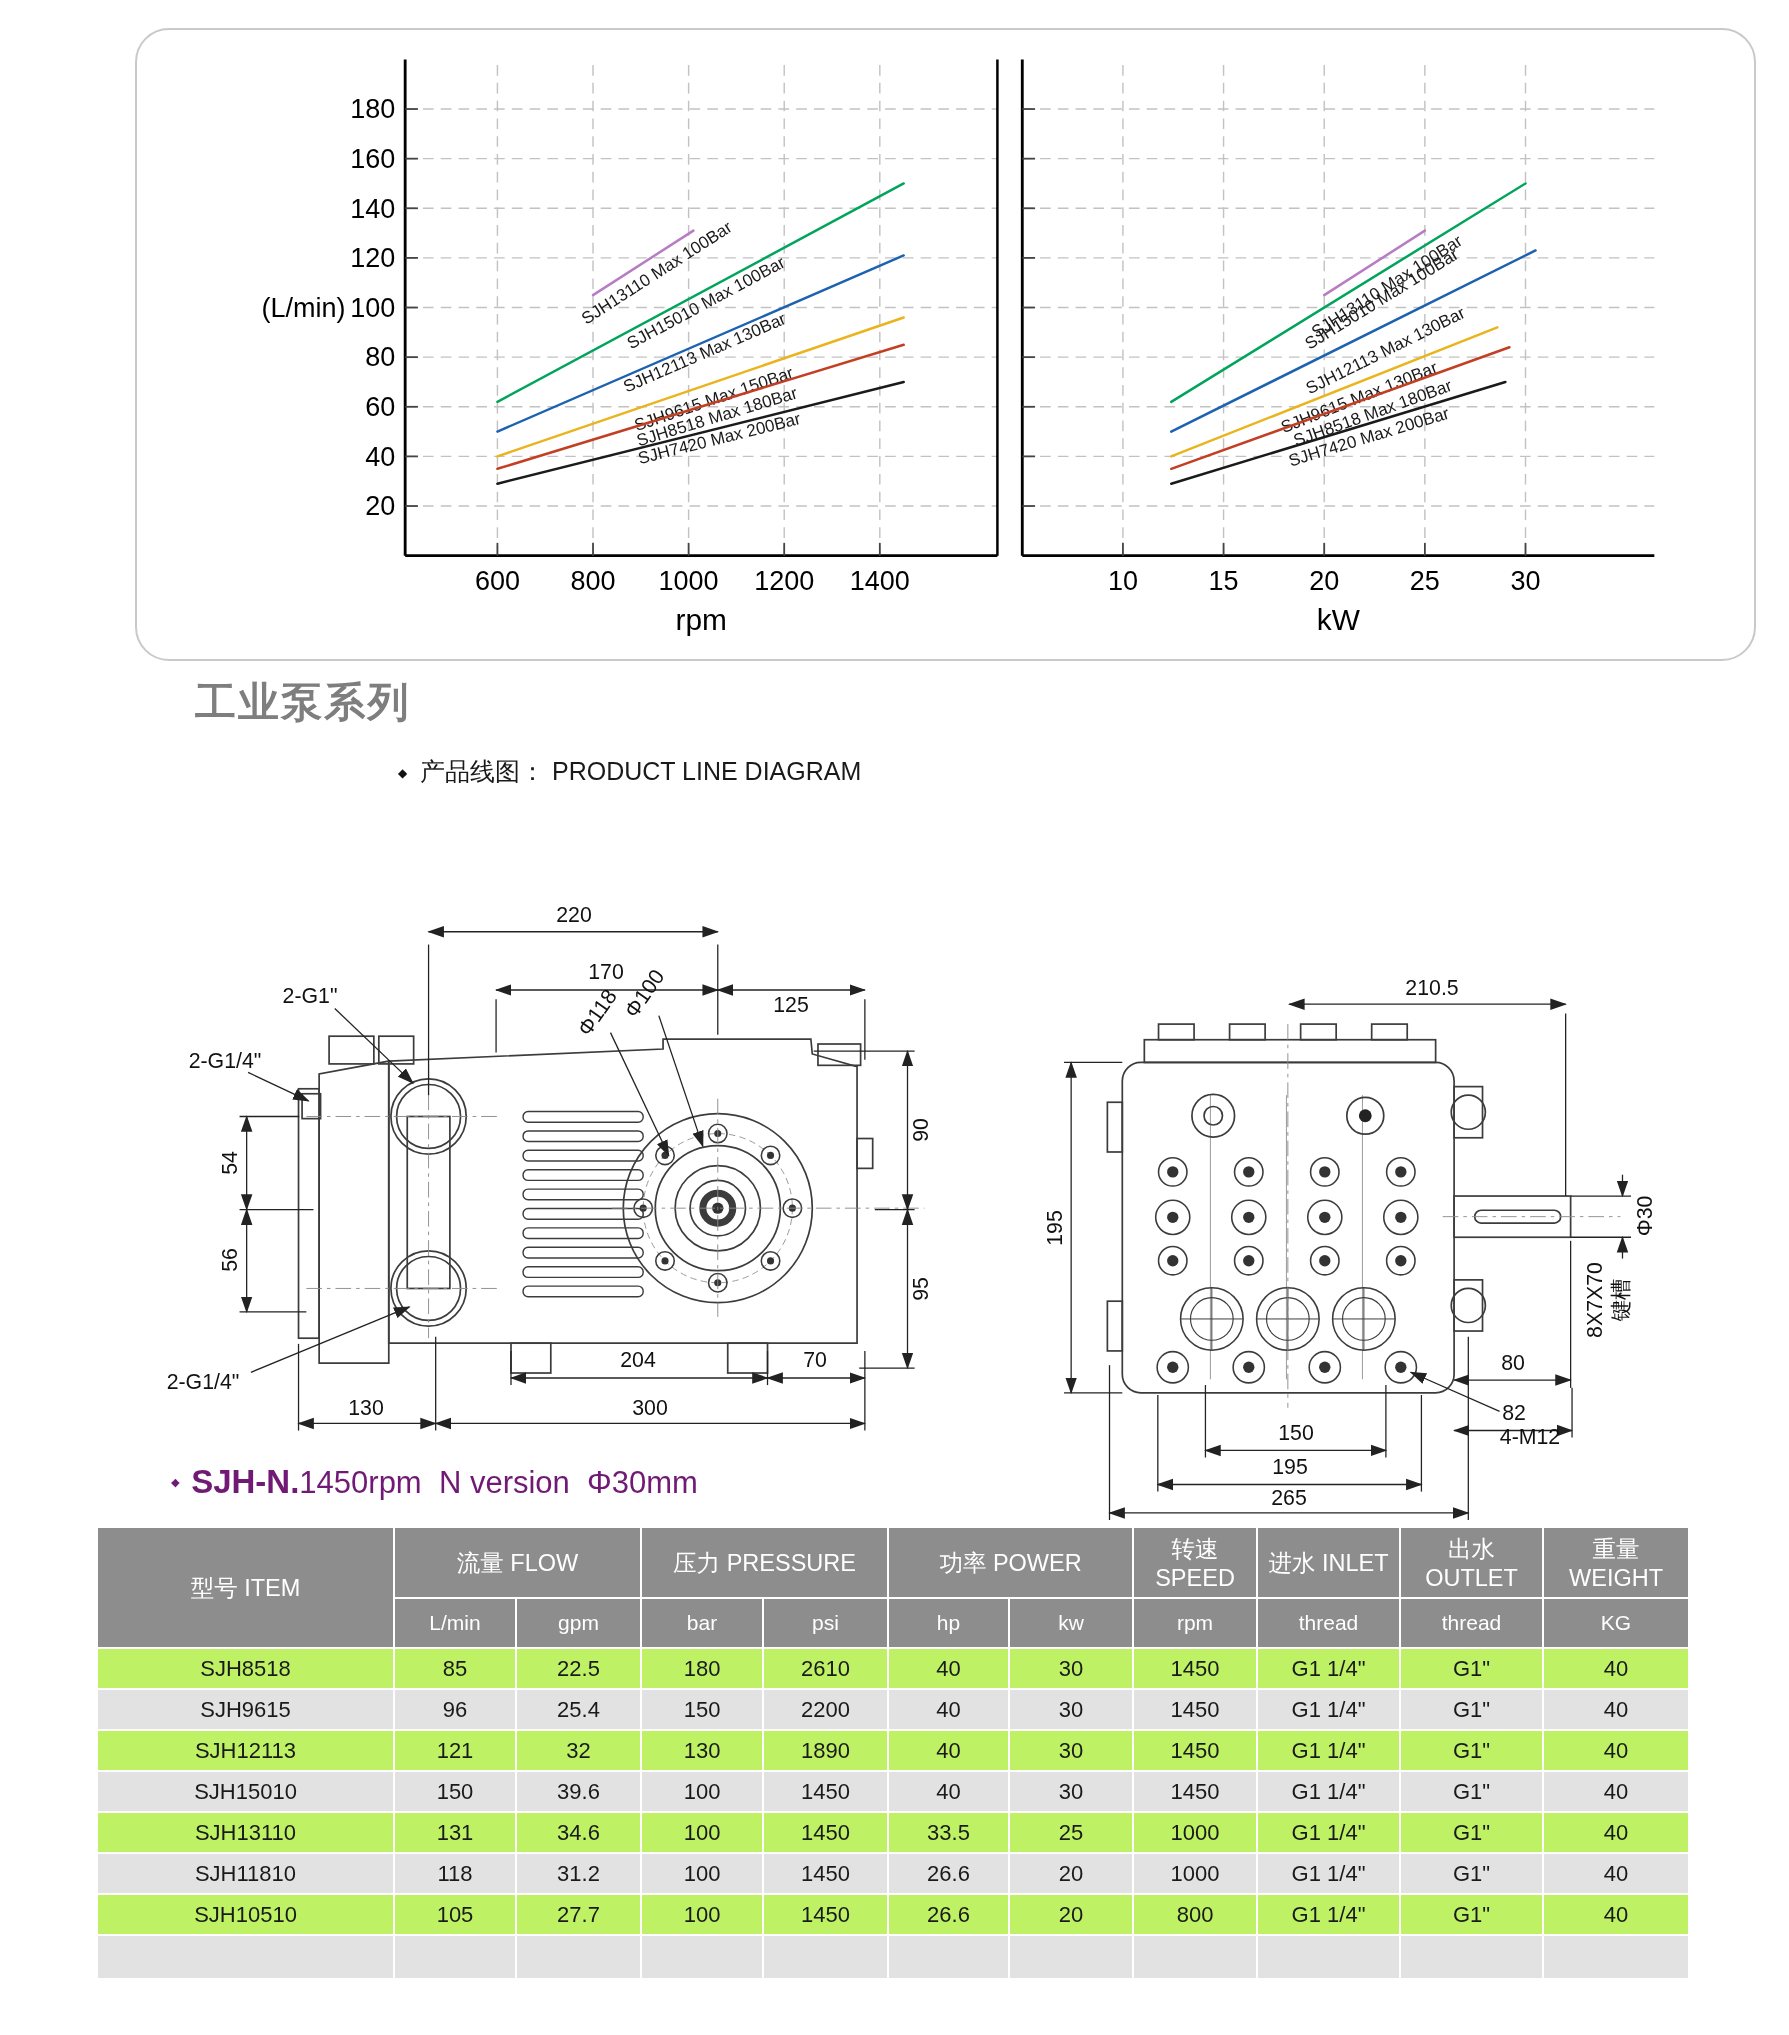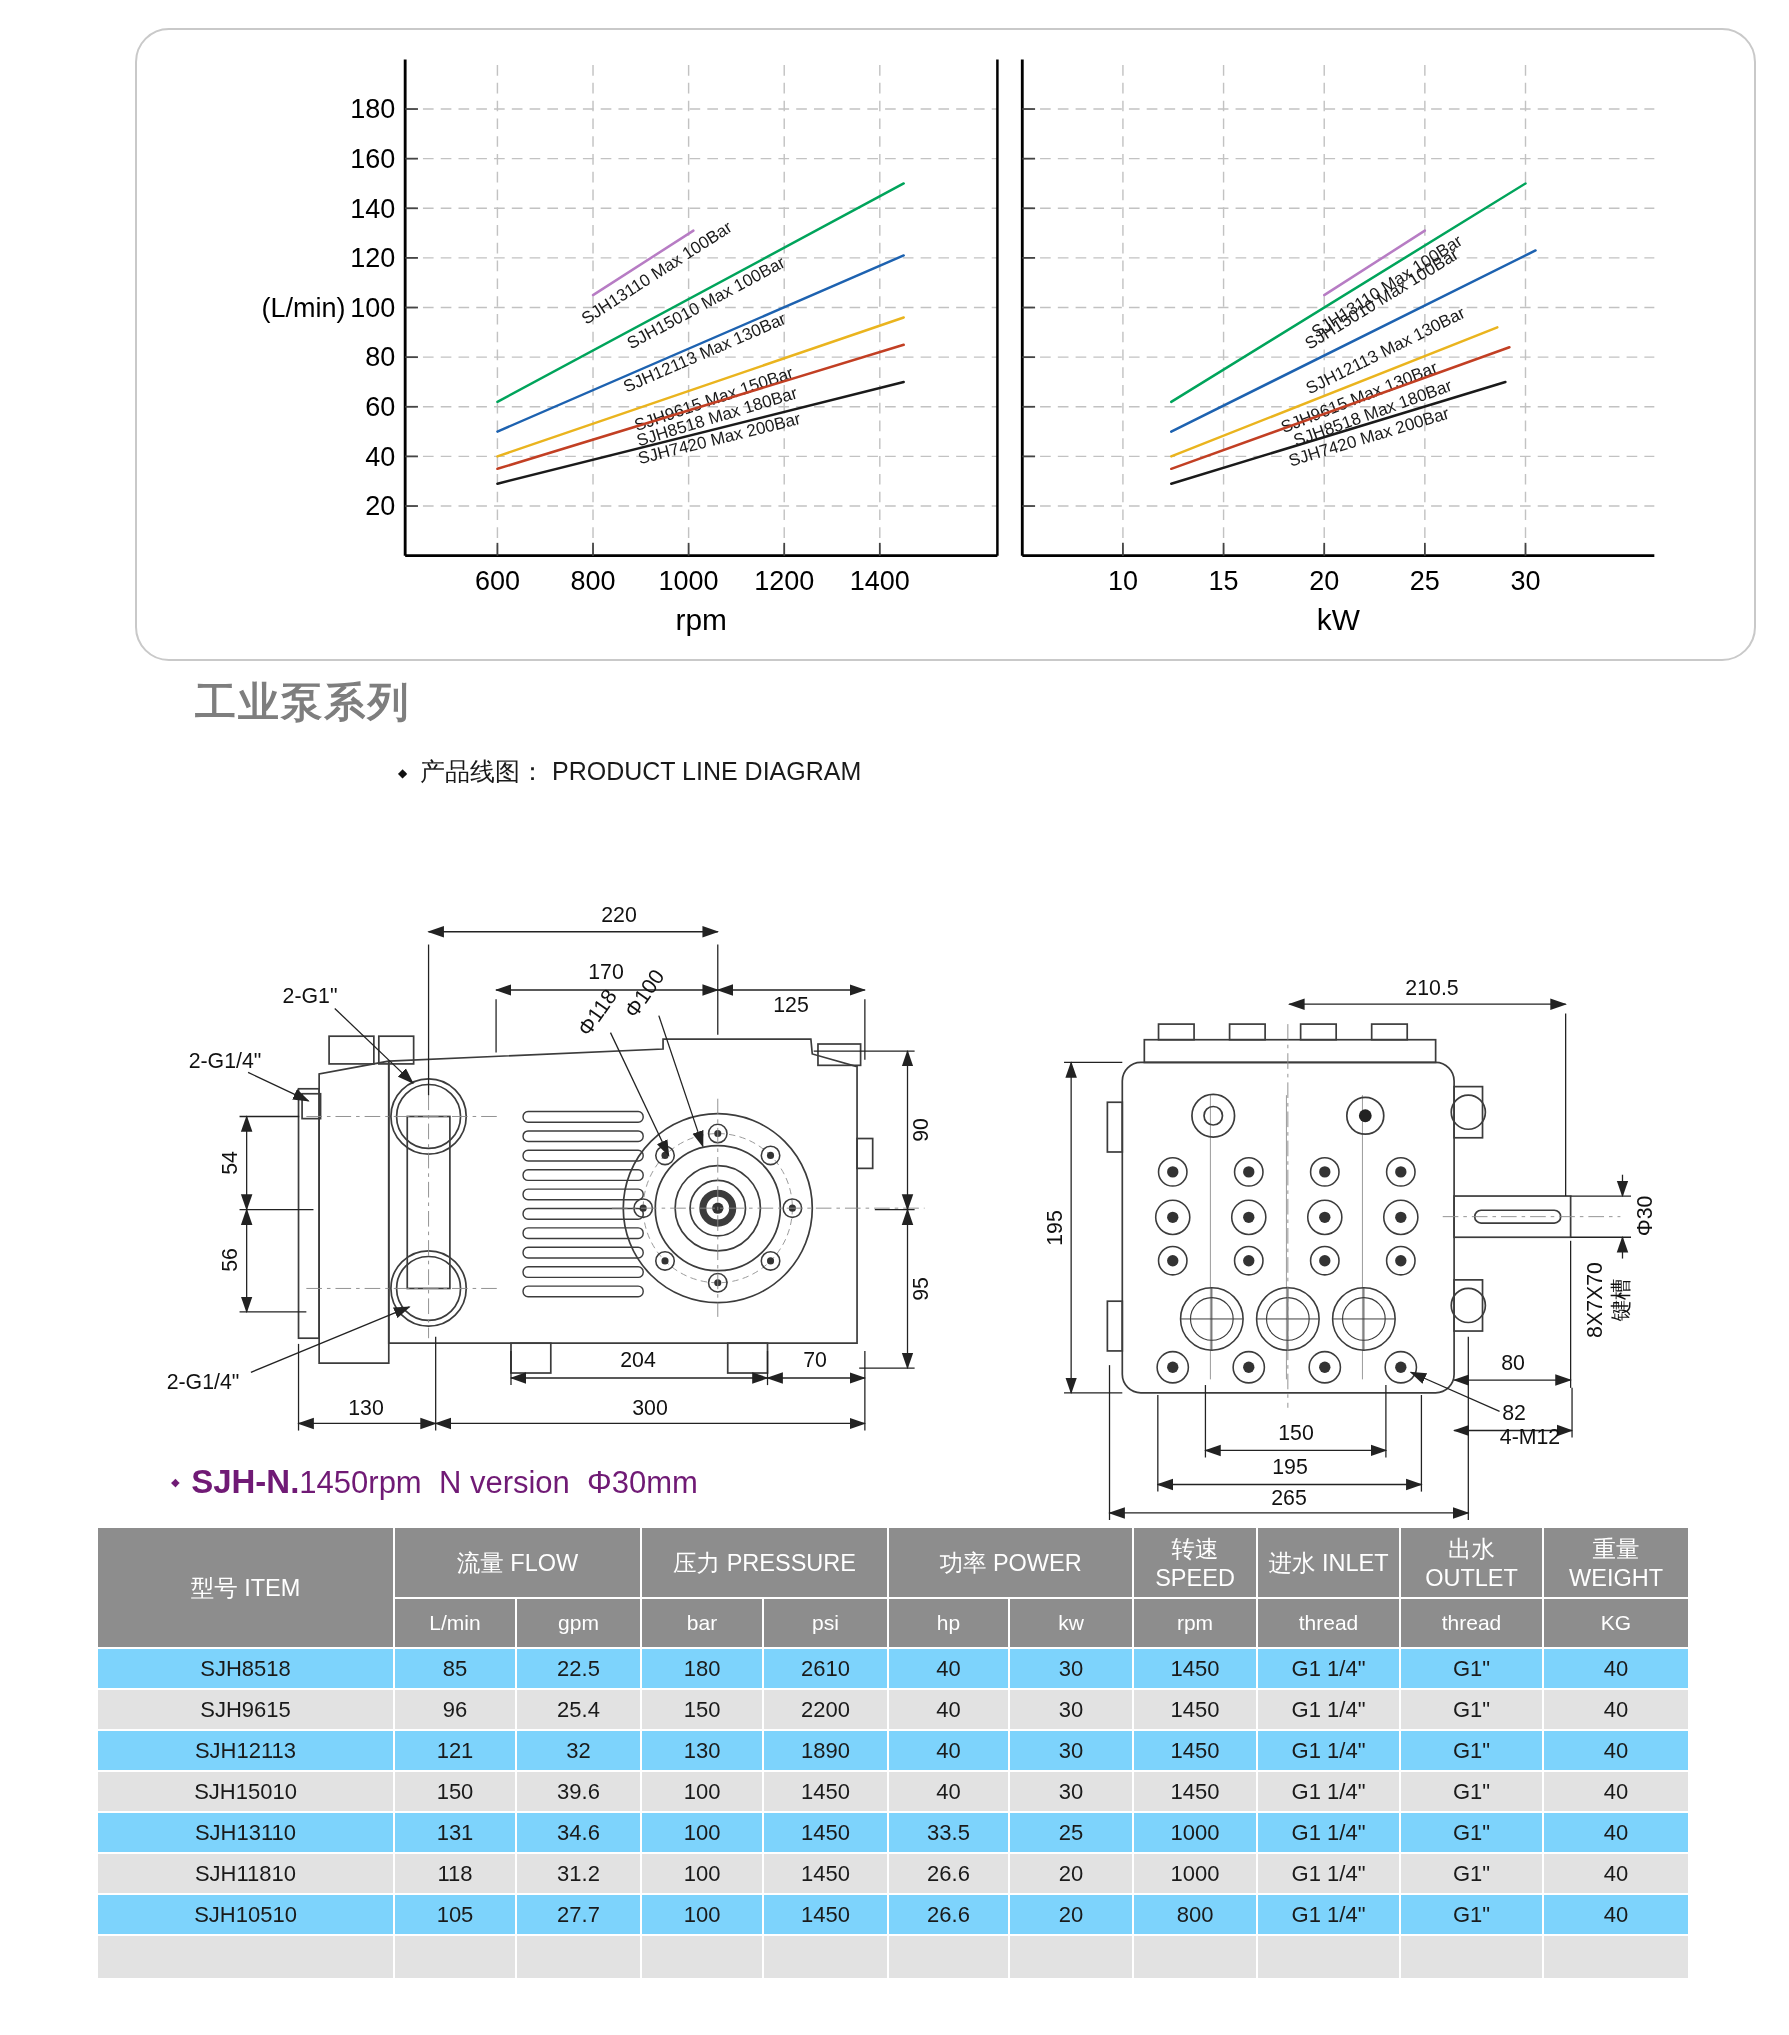--- a/index.html
+++ b/index.html
@@ -23,21 +23,21 @@
   .table-title .bullet { font-size:11.4px; vertical-align:7.1px; margin-right:11.4px; }
   .table-title b { font-size:33px; }
   table.spec { position:absolute; left:96px; top:1526px; width:1591px; border-collapse:collapse;
                table-layout:fixed; }
   table.spec th, table.spec td { border:2.1px solid #fff; text-align:center; vertical-align:middle;
                font-weight:normal; }
   table.spec thead th { background:#8d8d8d; color:#fff; }
   .hrow1 th { height:71px; font-size:23.5px; }
   .hrow2 th { height:50px; font-size:21px; }
   table.spec td { height:41px; font-size:22px; color:#1a1a1a; }
-  tr.r-odd td  { background:#7dd3fc; }
+  tr.r-odd td  { background:#bef264; }
   tr.r-even td { background:#e2e2e2; }
   tr.r-empty td { background:#e2e2e2; height:44px; }
 </style>
 </head>
 <body>
 
 <div class="page">
 
   <div class="chart-panel">
     <svg id="charts-svg" width="1621" height="633" viewBox="0 0 2280 890">
@@ -265,21 +265,21 @@
       <line x1="578" y1="660" x2="578" y2="708"></line>
         <line x1="939" y1="660" x2="939" y2="708"></line>
       <line x1="1076" y1="660" x2="1076" y2="772"></line>
       <line x1="279" y1="762" x2="472" y2="762" marker-start="url(#a1)" marker-end="url(#a1)"></line>
       <line x1="472" y1="762" x2="1076" y2="762" marker-start="url(#a1)" marker-end="url(#a1)"></line>
       <line x1="279" y1="650" x2="279" y2="772"></line>
         <line x1="472" y1="640" x2="472" y2="772"></line>
     </g>
   </svg>
 
-  <span class="dim" style="left:574px;  top:916px;margin-left:45px;">220</span>
+  <span class="dim" style="left:574px;  top:916px;">220</span>
   <span class="dim" style="left:606px;  top:973px;">170</span>
   <span class="dim" style="left:791px; top:973px;margin-top:33px;">125</span>
   <span class="dim dg" style="left:598px;  top:1013px;">Φ118</span>
   <span class="dim dg" style="left:645px;  top:994px;">Φ100</span>
   <span class="dim" style="left:310px;  top:997px;">2-G1"</span>
   <span class="dim" style="left:225px;  top:1062px;">2-G1/4"</span>
   <span class="dim v" style="left:231px;  top:1163px;">54</span>
   <span class="dim v" style="left:231px;  top:1260px;">56</span>
   <span class="dim v" style="left:922px; top:1130px;">90</span>
   <span class="dim v" style="left:922px; top:1289px;">95</span>

